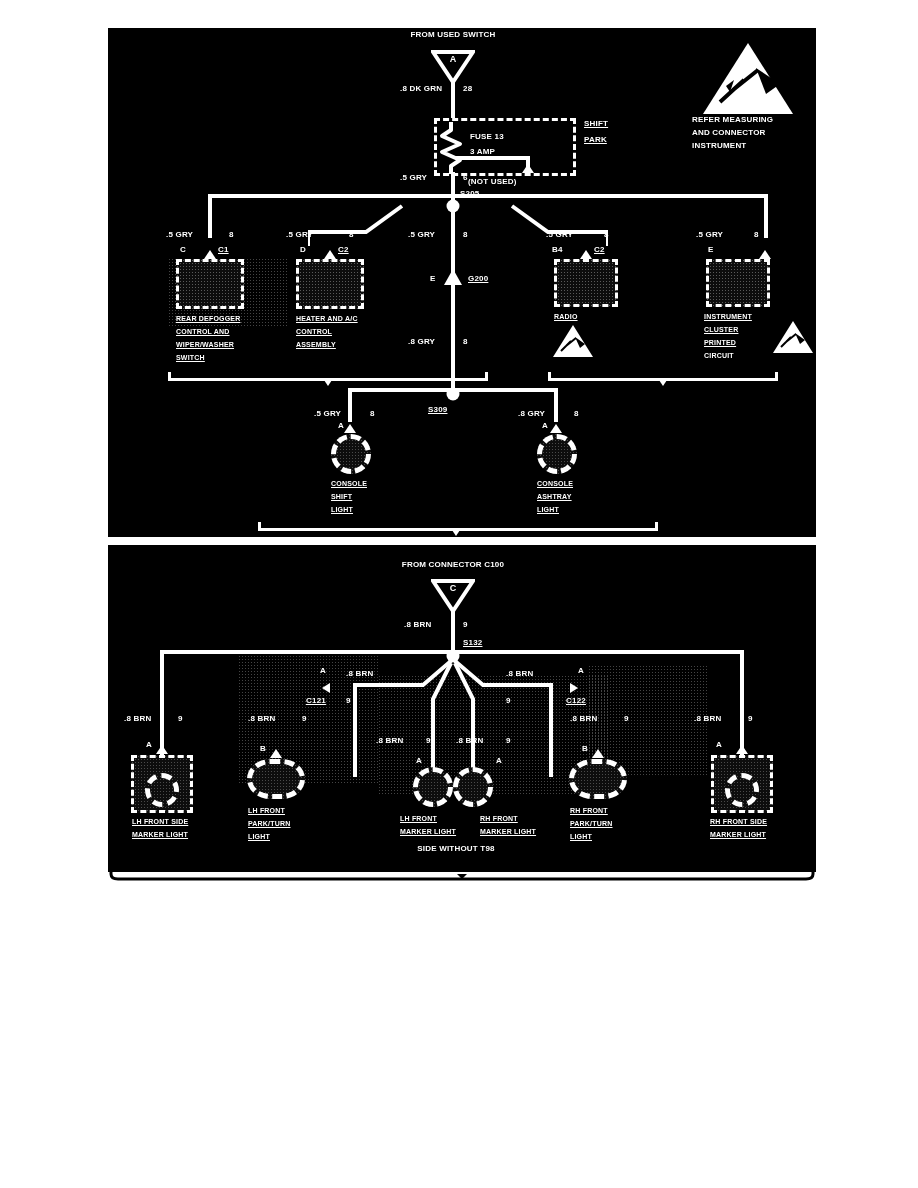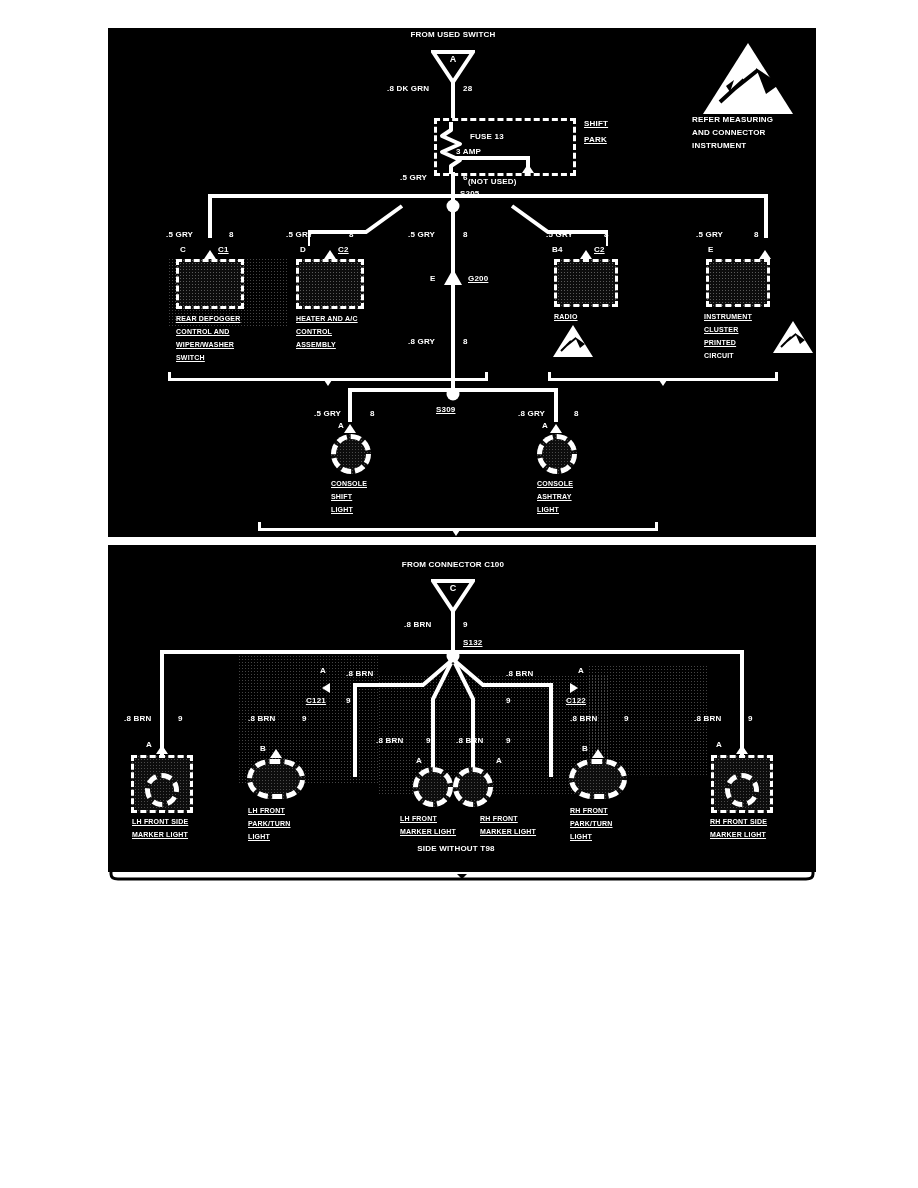--- a/index.html
+++ b/index.html
@@ -108,34 +108,34 @@
     <div class="t t8 ctr" style="left:345px;top:3px;">FROM USED SWITCH</div>
 
     <div class="tri" style="left:345px;top:22px;">
       <svg width="44" height="34" viewBox="0 0 44 34">
         <path d="M2 2 H42 L22 32 Z" fill="none" stroke="#ffffff" stroke-width="4"></path>
       </svg>
     </div>
     <div class="t t9 ctr" style="left:345px;top:27px;">A</div>
 
     <div class="wire wv" style="left:343px;top:52px;height:38px;"></div>
-    <div class="t t8" style="left:279px;top:57px;">.8 DK GRN</div>
+    <div class="t t8" style="left:292px;top:57px;">.8 DK GRN</div>
     <div class="t t8" style="left:355px;top:57px;">28</div>
 
     <div class="dashbox" style="left:326px;top:90px;width:142px;height:58px;"></div>
     <div class="t t8 u" style="left:476px;top:92px;">SHIFT</div>
     <div class="t t8 u" style="left:476px;top:108px;">PARK</div>
 
     <div class="abs" style="left:330px;top:94px;">
       <svg width="28" height="52" viewBox="0 0 28 52">
         <path d="M13 0 L13 8 L4 14 L22 22 L4 30 L22 38 L13 44 L13 52" fill="none" stroke="#ffffff" stroke-width="4" stroke-linejoin="round"></path>
       </svg>
     </div>
     <div class="t t8" style="left:362px;top:105px;">FUSE 13</div>
-    <div class="t t8" style="left:348px;top:120px;">3 AMP</div>
+    <div class="t t8" style="left:362px;top:120px;">3 AMP</div>
 
     <div class="wire wh" style="left:347px;top:128px;width:75px;"></div>
     <div class="wire wv" style="left:418px;top:128px;height:16px;"></div>
     <div class="conn-up" style="left:420px;top:136px;"></div>
     <div class="t t8" style="left:360px;top:150px;">(NOT USED)</div>
 
     <div class="wire wv" style="left:343px;top:144px;height:34px;"></div>
     <div class="t t8" style="left:292px;top:146px;">.5 GRY</div>
     <div class="t t8" style="left:355px;top:146px;">6</div>
     <div class="t t8 u" style="left:352px;top:162px;">S205</div>
@@ -225,21 +225,21 @@
     <div class="wire wv3" style="left:60px;top:344px;height:8px;"></div>
     <div class="wire wv3" style="left:377px;top:344px;height:8px;"></div>
     <div class="bracket-tick" style="left:220px;top:352px;"></div>
 
     <div class="bracket-line" style="left:440px;top:350px;width:230px;"></div>
     <div class="wire wv3" style="left:440px;top:344px;height:8px;"></div>
     <div class="wire wv3" style="left:667px;top:344px;height:8px;"></div>
     <div class="bracket-tick" style="left:555px;top:352px;"></div>
 
     <div class="splice" style="left:345px;top:366px;"></div>
-    <div class="t t8 u" style="left:328px;top:378px;">S309</div>
+    <div class="t t8 u" style="left:320px;top:378px;">S309</div>
     <div class="wire wh" style="left:240px;top:360px;width:210px;"></div>
     <div class="wire wv" style="left:240px;top:360px;height:34px;"></div>
     <div class="wire wv" style="left:446px;top:360px;height:34px;"></div>
 
     <div class="t t8" style="left:206px;top:382px;">.5 GRY</div>
     <div class="t t8" style="left:262px;top:382px;">8</div>
     <div class="t t8" style="left:230px;top:394px;">A</div>
     <div class="conn-up" style="left:242px;top:396px;"></div>
     <div class="lamp" style="left:243px;top:406px;width:40px;height:40px;"></div>
     <div class="t t7 u" style="left:223px;top:452px;">CONSOLE</div>

